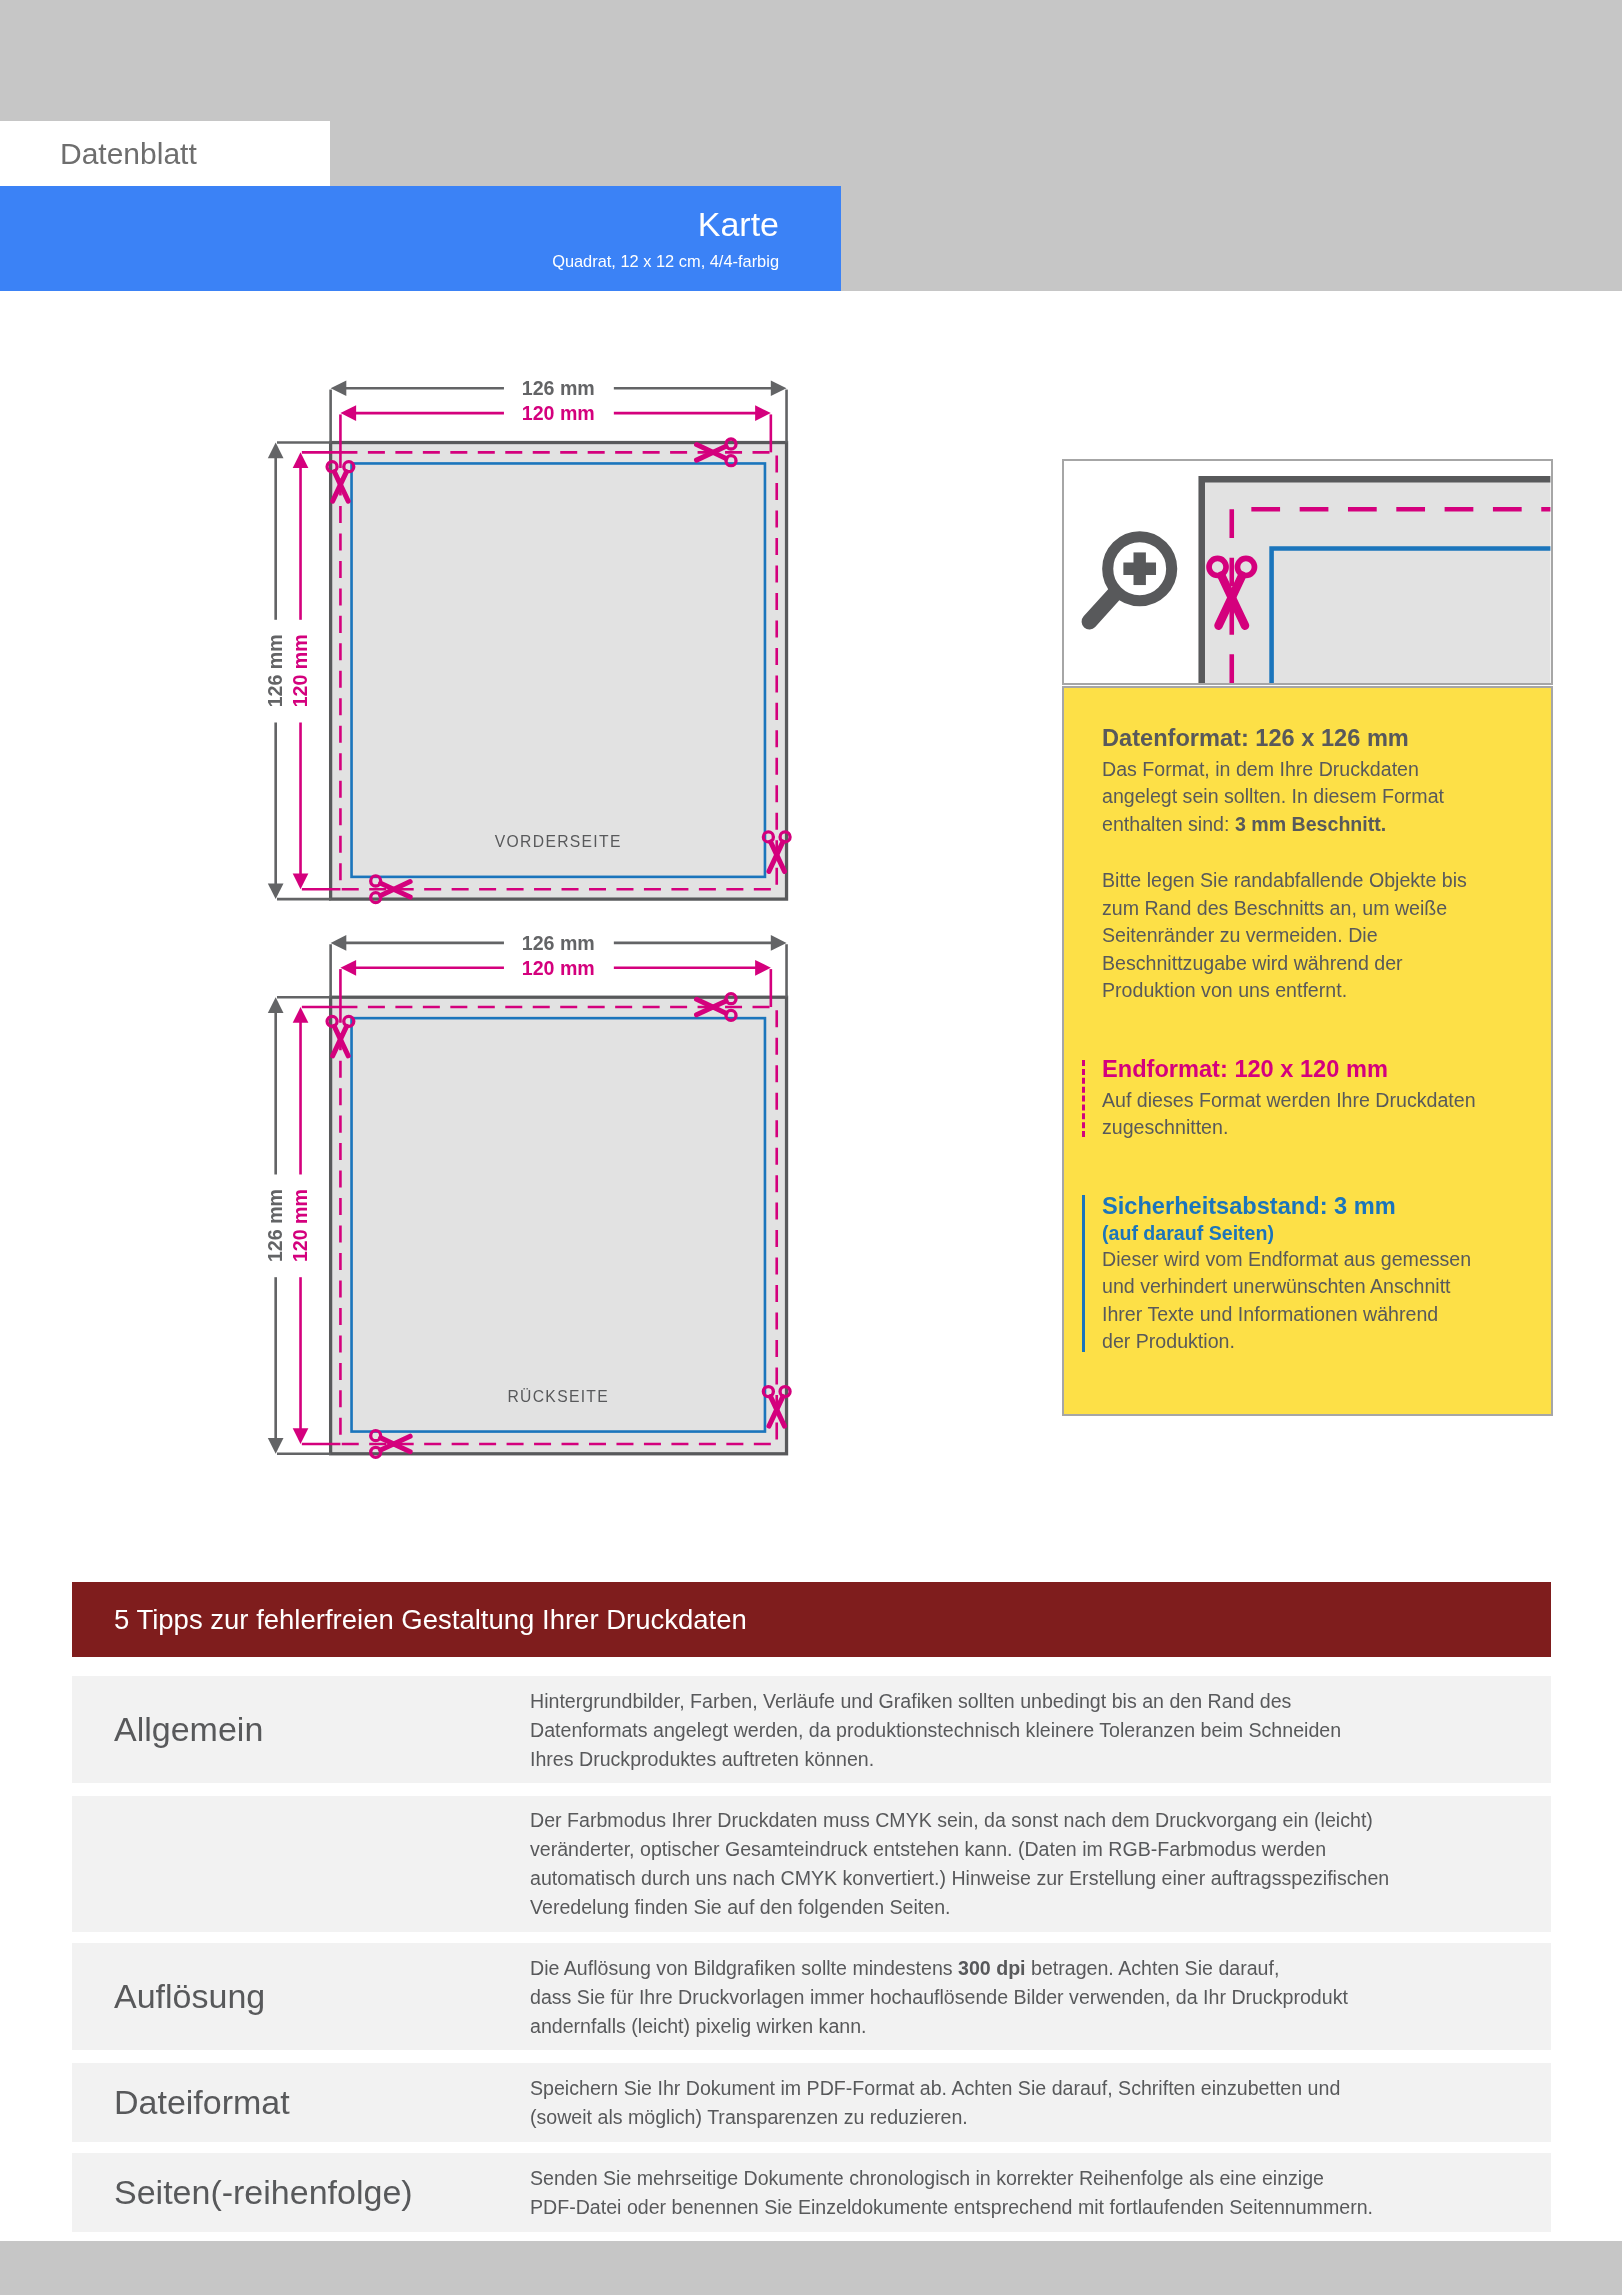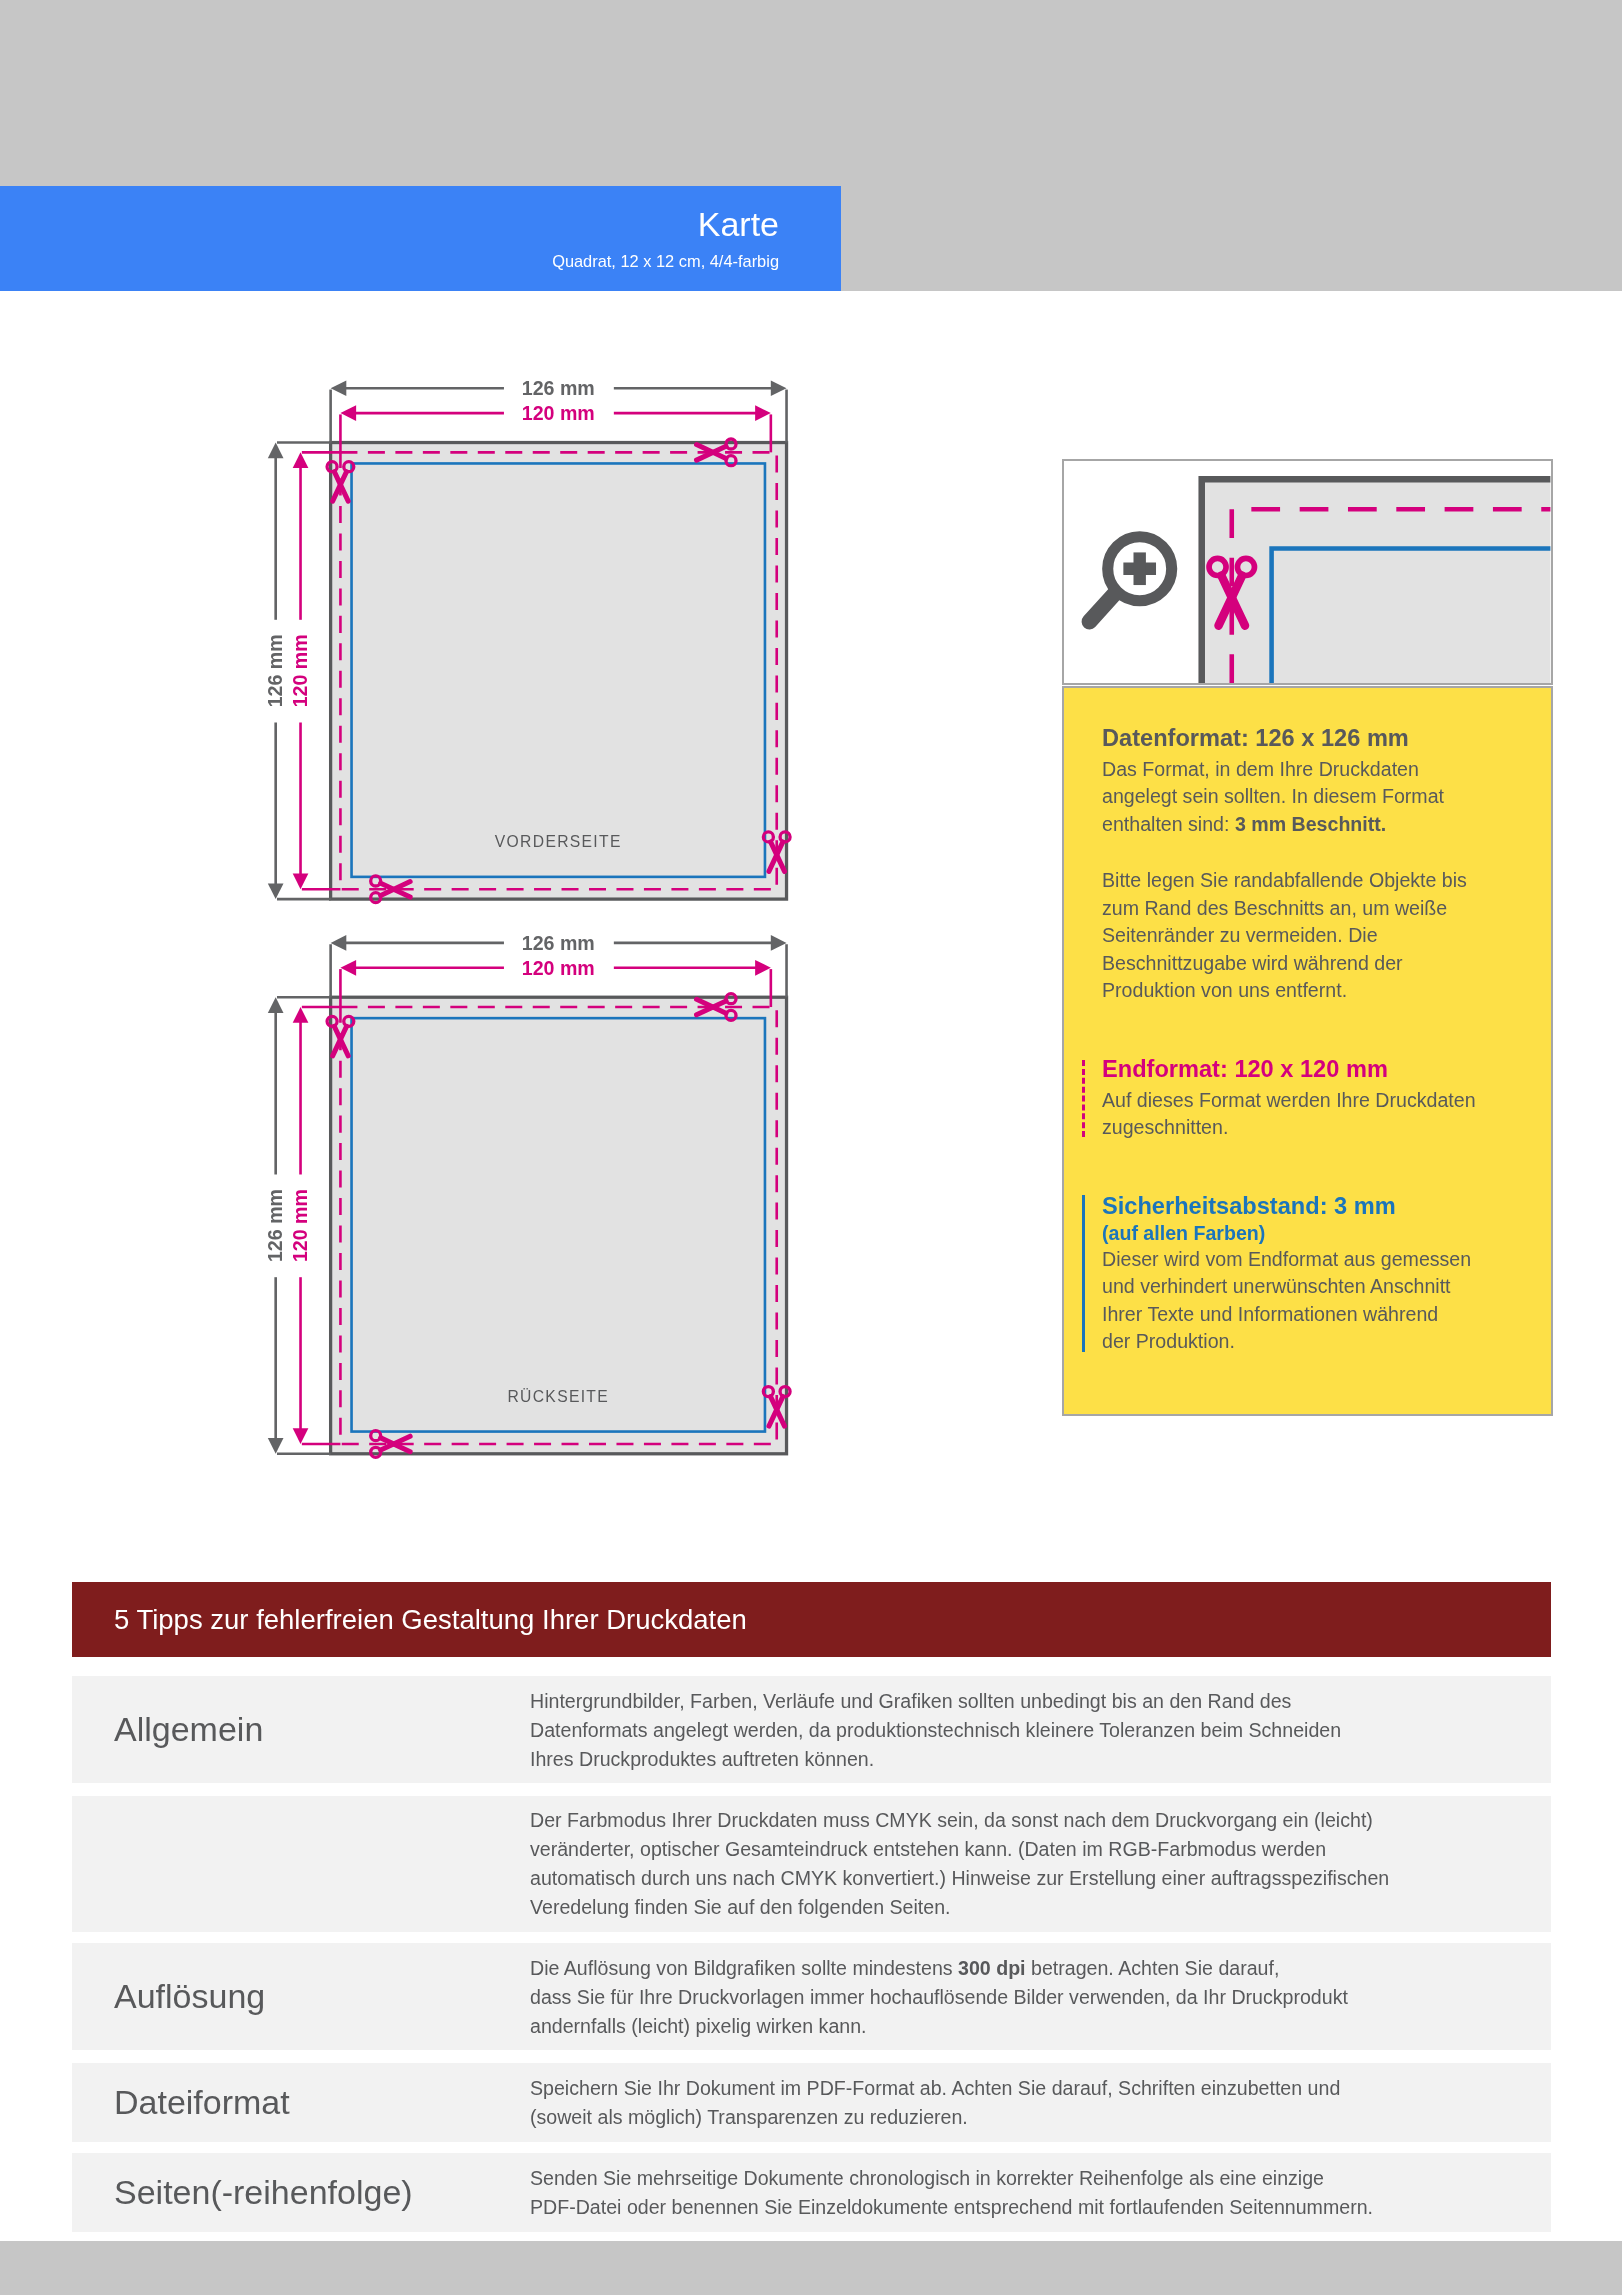--- a/index.html
+++ b/index.html
@@ -59,20 +59,23 @@
   #row-4{top:2153px;height:79px;}
 
   #footer-band{left:0;top:2241px;width:1623px;height:55px;background:#c6c6c6;}
 </style>
 </head>
 <body>
 
 <div id="page">
 
   <div class="abs" id="top-band"></div>
+  <div class="abs" id="datenblatt-box">
+    <span>Datenblatt</span>
+  </div>
   <div class="abs" id="karte-band">
     <div id="karte-title">Karte</div>
     <div id="karte-subtitle">Quadrat, 12 x 12 cm, 4/4-farbig</div>
   </div>
 
   <svg class="abs" id="diagram-svg" width="589" height="1112" viewBox="0 0 900 1700">
     <defs>
       <g id="scissors">
         <circle cx="-26" cy="-15" r="9" fill="none" stroke-width="6"></circle>
         <circle cx="-26" cy="15" r="9" fill="none" stroke-width="6"></circle>
@@ -230,21 +233,21 @@
     <div class="block">
       <div class="accent-dashed"></div>
       <h3 class="h-end">Endformat: 120 x 120 mm</h3>
       <div class="body mb-l">Auf dieses Format werden Ihre Druckdaten
 zugeschnitten.</div>
     </div>
 
     <div class="block">
       <div class="accent-solid"></div>
       <h3 class="h-sich" style="margin-bottom:0;">Sicherheitsabstand: 3 mm</h3>
-      <div class="sub-sich">(auf allen Farben)</div>
+      <div class="sub-sich">(auf darauf Seiten)</div>
       <div class="body">Dieser wird vom Endformat aus gemessen
 und verhindert unerwünschten Anschnitt
 Ihrer Texte und Informationen während
 der Produktion.</div>
     </div>
   </div>
 
   <div class="abs" id="tips-bar">
     <span>5 Tipps zur fehlerfreien Gestaltung Ihrer Druckdaten</span>
   </div>

